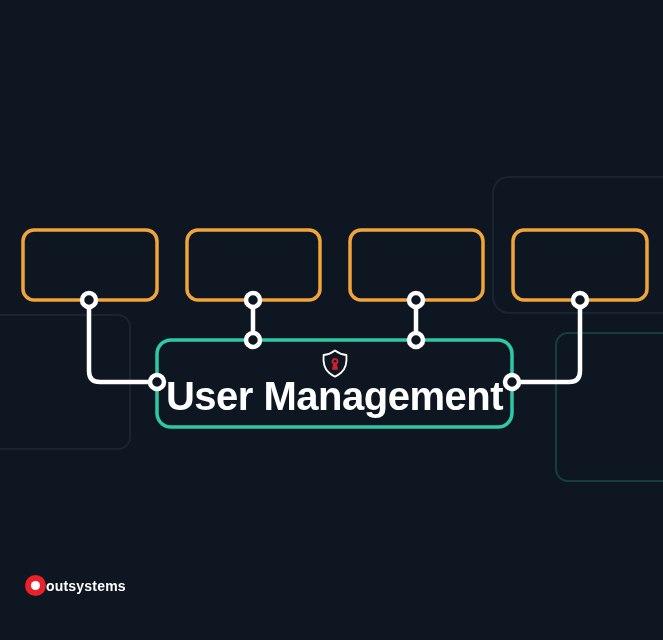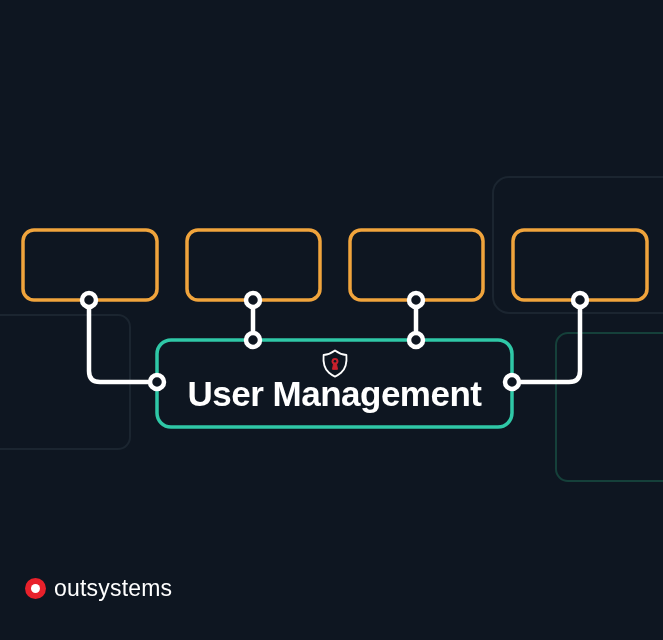--- a/index.html
+++ b/index.html
@@ -8,21 +8,21 @@
     width:663px; height:640px;
     overflow:hidden;
     font-family:"Liberation Sans", sans-serif;
     background:#0E1621;
   }
   .stage svg { position:absolute; left:0; top:0; }
   .diagram-title {
     position:absolute;
     left:157px; top:376px; width:355px;
     text-align:center;
-    font-size:35px; font-weight:bold;
+    font-size:40px; font-weight:bold;
     letter-spacing:-0.5px;
     line-height:1;
     white-space:nowrap;
   }
   .logo {
     position:absolute;
     left:25px; top:575px;
     display:flex; align-items:center;
   }
   .logo-mark {
@@ -31,23 +31,22 @@
     border-radius:50%;
     flex:0 0 auto;
   }
   .logo-hole {
     position:absolute;
     left:6px; top:6px;
     width:9px; height:9px;
     border-radius:50%;
   }
   .logo-text {
-    margin-left:8px;
-    font-size:23px;
-    font-weight:400;
+    font-size:14px;
+    font-weight:700;
     letter-spacing:0.2px;
   }
 </style>
 </head>
 <body>
 
 <div class="stage" style="background-color: rgb(14, 22, 33);">
 
   <svg width="663" height="640" viewBox="0 0 663 640">
 

